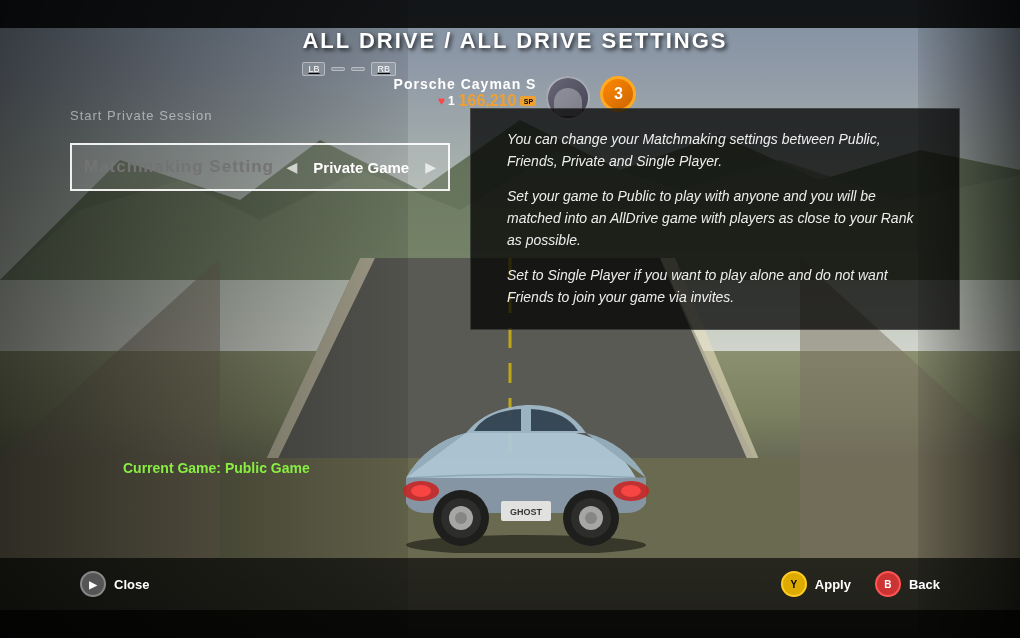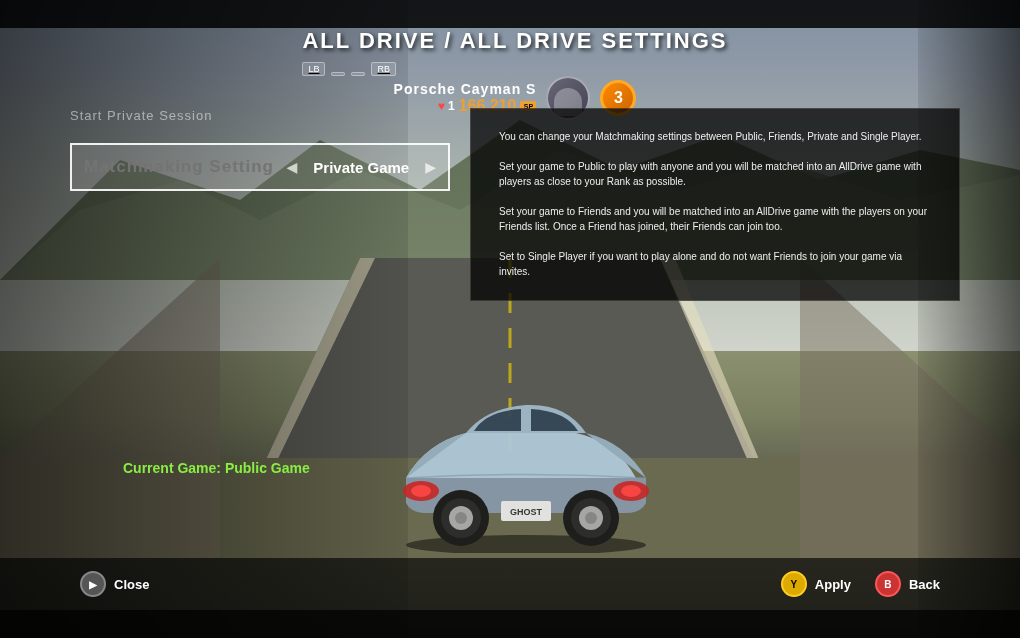--- a/index.html
+++ b/index.html
@@ -105,38 +105,37 @@
       font-size: 22px;
       font-weight: 900;
       letter-spacing: 2px;
       text-transform: uppercase;
       text-shadow: 2px 2px 4px rgba(0,0,0,0.8);
     }
 
     .button-hints {
       display: flex;
       gap: 6px;
-      align-items: flex-end;
+      align-items: center;
       margin-top: 4px;
       text-decoration: underline;
     }
 
     .btn-hint {
       background: rgba(255,255,255,0.15);
       border: 1px solid rgba(255,255,255,0.4);
       color: white;
       font-size: 9px;
       padding: 1px 5px;
       border-radius: 2px;
     }
 
     
     .player-info {
       display: flex;
-      align-items: center;
       gap: 10px;
     }
 
     .car-name-area {
       text-align: right;
     }
 
     .car-name {
       color: #ffffff;
       font-size: 14px;
@@ -286,24 +285,25 @@
       font-size: 14px;
       font-weight: bold;
       margin-top: 300px;
     }
 
     
     .info-panel {
       flex: 1;
       background: rgba(0,0,0,0.75);
       border: 1px solid rgba(255,255,255,0.15);
-      padding: 20px 28px;
-      color: white;
-      font-size: 10px;
+      padding: 20px 36px;
+      color: white;
+      font-size: 14px;
       line-height: 1.55;
+      font-style: italic;
     }
 
     .info-paragraph {
       margin-bottom: 14px;
       color: rgba(255,255,255,0.92);
     }
 
     .info-paragraph:last-child {
       margin-bottom: 0;
     }
@@ -489,21 +489,20 @@
       <span class="setting-value">Private Game</span>
       <span class="setting-arrow-right">▶</span>
     </div>
 
     <div class="current-game" style="margin-top:auto; position:absolute; bottom:82px; left:53px;">Current Game: Public Game</div>
   </div>
 
   <div class="info-panel">
     <p class="info-paragraph">You can change your Matchmaking settings between Public, Friends, Private and Single Player.</p>
     <p class="info-paragraph">Set your game to Public to play with anyone and you will be matched into an AllDrive game with players as close to your Rank as possible.</p>
-    <p class="info-paragraph">Set your game to Friends and you will be matched into an AllDrive game with the players on your Friends list. Once a Friend has joined, their Friends can join too.</p>
     <p class="info-paragraph">Set to Single Player if you want to play alone and do not want Friends to join your game via invites.</p>
   </div>
 </div>
 
 <div class="bottom-controls">
   <div class="control-btn">
     <div class="btn-circle btn-circle-gray">
       <span>▶</span>
     </div>
     <span>Close</span>

